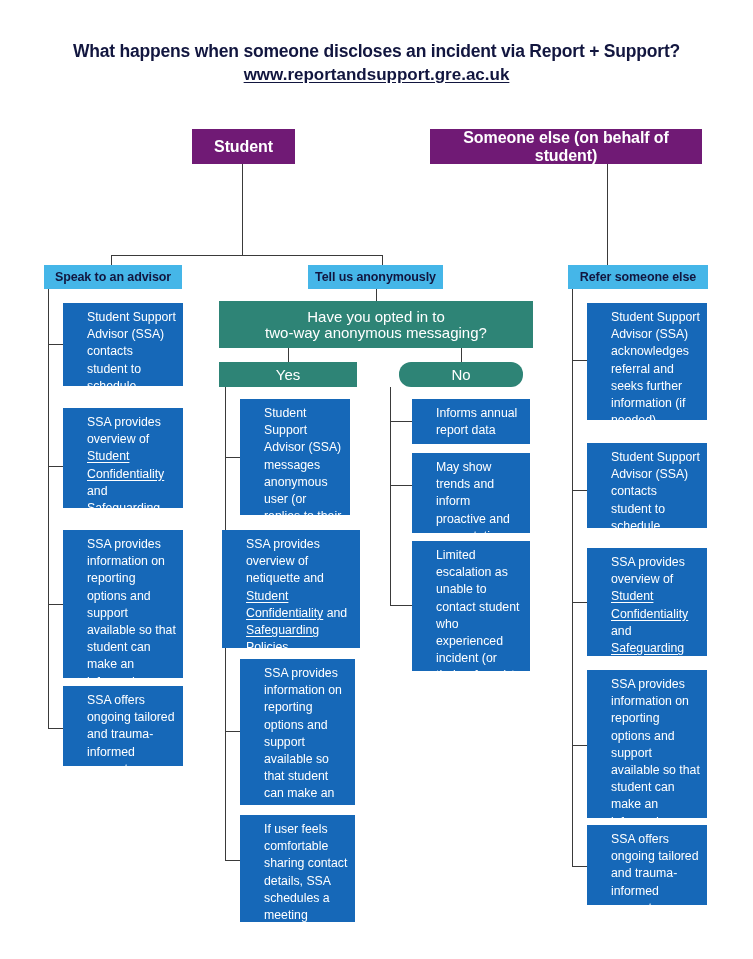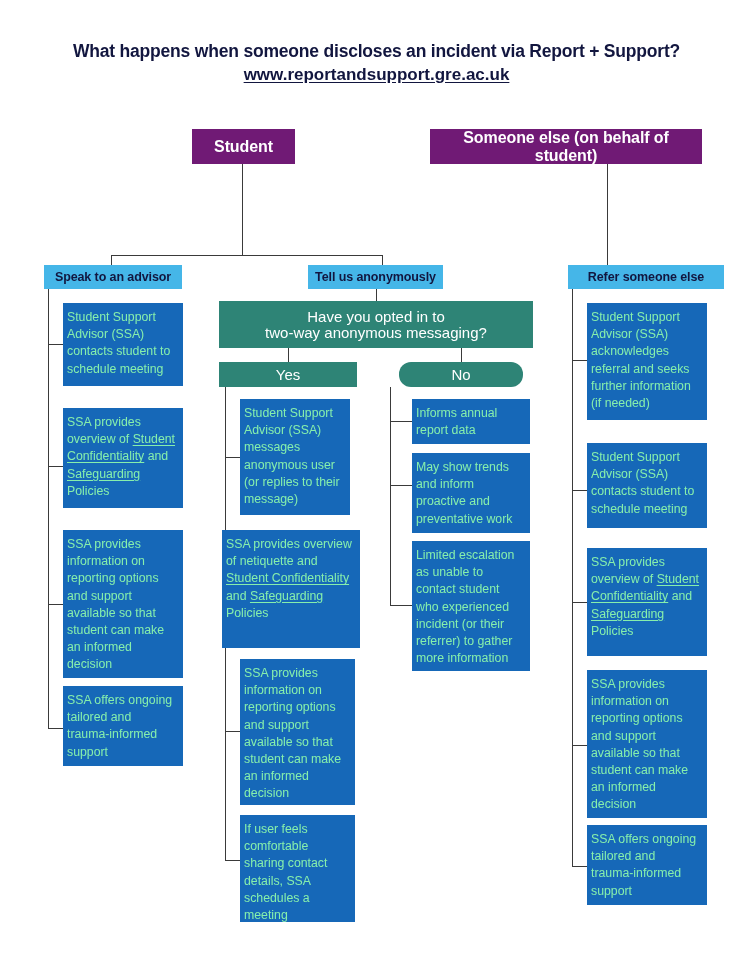--- a/index.html
+++ b/index.html
@@ -82,24 +82,24 @@
     font-size: 15px;
     display: flex;
     align-items: center;
     justify-content: center;
     text-align: center;
     line-height: 16px;
   }
 
   .node-step {
     background: #1668b8;
-    color: #86efac;
+    color: #ffffff;
     font-size: 12.3px;
     line-height: 17.2px;
-    padding: 6px 7px 6px 4px;
+    padding: 6px 7px 6px 24px;
     white-space: pre-line;
   }
   .node-step .lnk {
     text-decoration: underline;
     text-underline-offset: 1.5px;
     text-align: right;
   }
 
   
   .line {
@@ -127,21 +127,21 @@
   <div class="line h" style="left:111px; top:255px; width:272px;"></div>
   <div class="line v" style="left:111px; top:255px; height:11px;"></div>
   <div class="line v" style="left:382px; top:255px; height:11px;"></div>
 
   <div class="line v" style="left:607px; top:164px; height:102px;"></div>
 
   <div class="node node-branch" style="left:44px; top:265px; width:138px; height:24px;">Speak to an advisor</div>
 
   <div class="node node-branch" style="left:308px; top:265px; width:135px; height:24px;">Tell us anonymously</div>
 
-  <div class="node node-branch" style="left:568px; top:265px; width:156px; height:24px;">Refer someone else</div>
+  <div class="node node-branch" style="left:568px; top:265px; width:140px; height:24px;">Refer someone else</div>
 
   <div class="line v" style="left:48px; top:289px; height:440px;"></div>
   <div class="line h" style="left:48px; top:344px; width:15px;"></div>
   <div class="line h" style="left:48px; top:466px; width:15px;"></div>
   <div class="line h" style="left:48px; top:604px; width:15px;"></div>
   <div class="line h" style="left:48px; top:728px; width:15px;"></div>
 
   <div class="node node-step" style="left:63px; top:303px; width:120px; height:83px;">Student Support Advisor (SSA) contacts student to schedule meeting</div>
   <div class="node node-step" style="left:63px; top:408px; width:120px; height:100px;">SSA provides overview of <span class="lnk">Student Confidentiality</span> and <span class="lnk">Safeguarding</span> Policies</div>
   <div class="node node-step" style="left:63px; top:530px; width:120px; height:148px;">SSA provides information on reporting options and support available so that student can make an informed decision</div>

